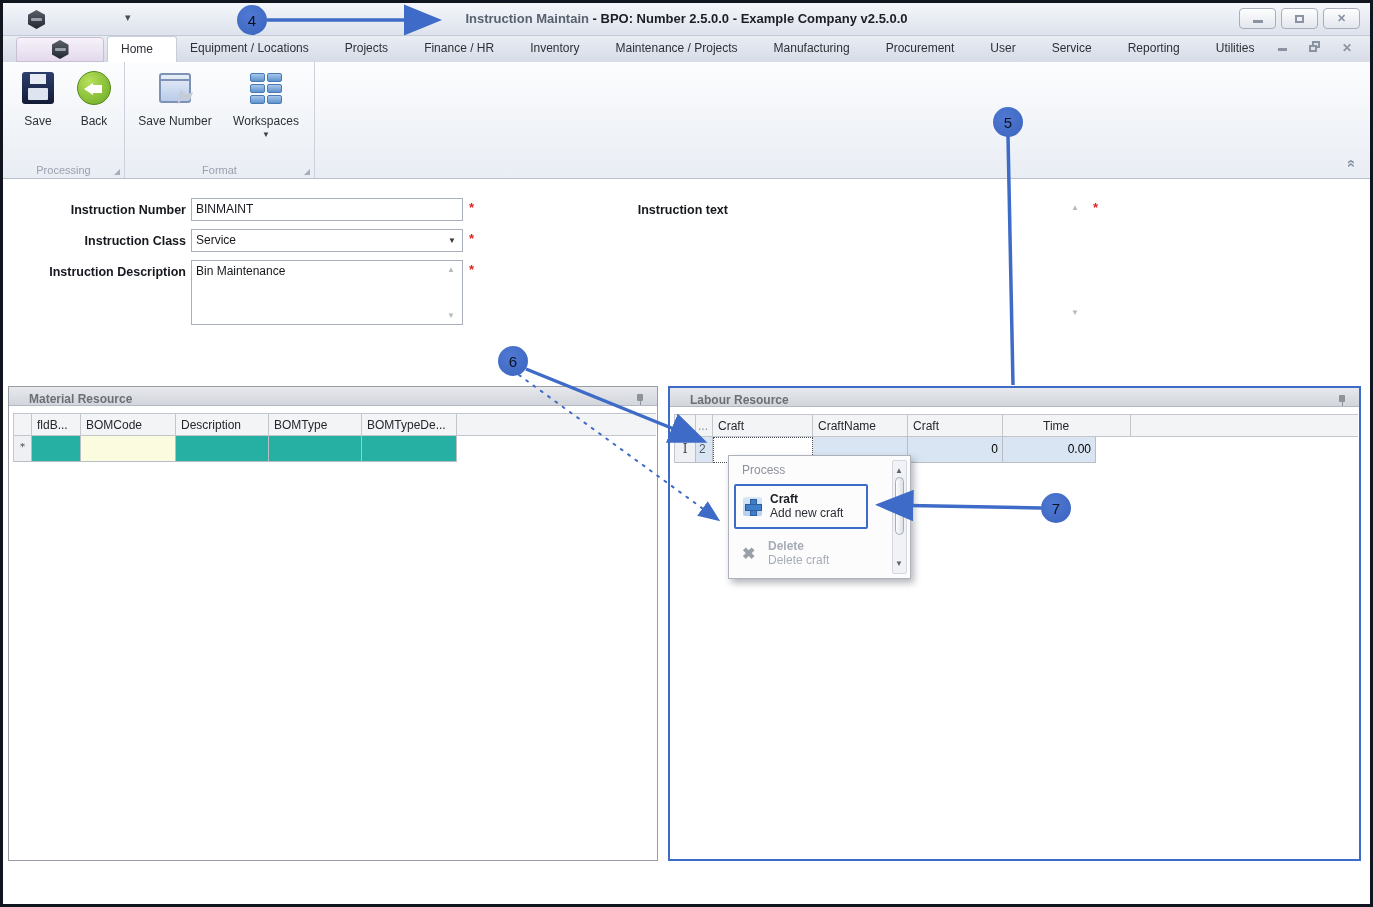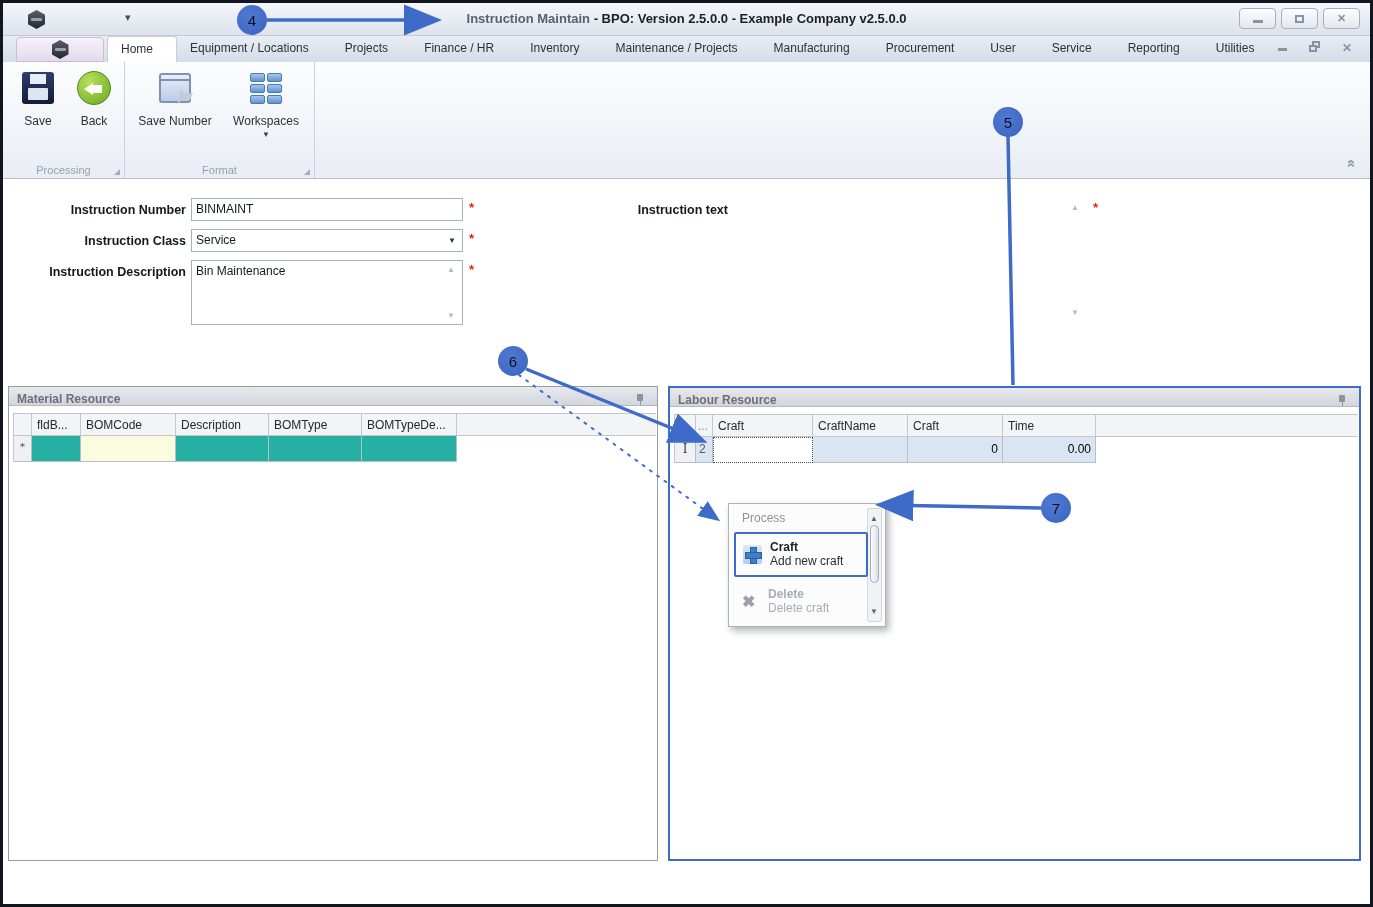--- a/index.html
+++ b/index.html
@@ -111,21 +111,21 @@
   }
   .req { position:absolute; color:#e02020; font-weight:bold; font-size:13px; }
   .combo-arrow { position:absolute; font-size:8px; color:#30343c; }
   .scroll-up, .scroll-dn { position:absolute; font-size:8px; color:#b4b9c2; }
   .multiline { white-space:pre-line; line-height:15.5px; }
   
   .panel { position:absolute; background:#ffffff; border:1px solid #979ca6; }
   .panel-header {
     height:19px; background:linear-gradient(#e7e9ed,#d2d5db);
     border-bottom:1px solid #b4b8c0; position:relative;
-    font-size:12px; font-weight:bold; color:#6c6f75; line-height:25px; padding-left:8px;
+    font-size:12px; font-weight:bold; color:#6c6f75; line-height:25px; padding-left:20px;
   }
   .pin { position:absolute; right:12px; top:7px; width:10px; height:11px; }
   .pin::before { content:""; position:absolute; left:2px; top:0; width:6px; height:7px; background:#8d929b; border-radius:1px; }
   .pin::after { content:""; position:absolute; left:4.5px; top:7px; width:1.5px; height:4px; background:#8d929b; }
   .grid { position:absolute; left:4px; right:1px; top:26px; }
   .grid-header { display:flex; height:23px; background:#f3f4f6; border:1px solid #c3c7cd; border-right:none; }
   .grid-header .cell {
     font-size:12px; color:#24272d; padding:4px 5px 0 5px; border-right:1px solid #c3c7cd;
     white-space:nowrap; overflow:hidden;
   }
@@ -133,22 +133,22 @@
   .grid-row { display:flex; height:26px; border-left:1px solid #c3c7cd; }
   .grid-row .cell { border-right:1px solid #b9bdc4; border-bottom:1px solid #b9bdc4; font-size:12px; padding:5px 4px 0 4px; }
   .indicator { background:#eef0f3; color:#3a3e45; text-align:center; font-family:"DejaVu Serif", serif; }
   .teal { background:#26b0a4; }
   .cream { background:#fbfbdf; }
   .rowblue { background:#d9e5f3; }
   .cell.num { text-align:right; }
   .craft-cell { background:#ffffff; border:1px dotted #4a4e55 !important; }
   
   .ctxmenu {
-    position:absolute; width:158px; height:124px; background:#fcfcfd;
-    border:1px solid #aeb2bb; box-shadow:3px 4px 7px rgba(40,45,60,.35); z-index:5;margin-top:48px;
+    position:absolute; width:183px; height:124px; background:#fcfcfd;
+    border:1px solid #aeb2bb; box-shadow:3px 4px 7px rgba(40,45,60,.35); z-index:5;
   }
   .ctxmenu .mtitle { position:absolute; left:13px; top:7px; font-size:12px; color:#8d929b; }
   .ctx-scroll {
     position:absolute; right:3px; top:4px; width:15px; height:114px;
     background:#f1f2f5; border:1px solid #d4d7dd; border-radius:2px;
   }
   .ctx-scroll .up, .ctx-scroll .dn { position:absolute; left:2px; font-size:8px; color:#5d636e; }
   .ctx-scroll .thumb { position:absolute; left:2px; top:16px; width:9px; height:58px; background:linear-gradient(90deg,#fdfdfe,#dcdfe6); border:1px solid #a7adb8; border-radius:5px; }
   .ctx-item { position:absolute; left:5px; width:134px; height:45px; }
   .ctx-item .t1 { font-size:12px; font-weight:bold; color:#1b1e24; }
@@ -183,21 +183,21 @@
   .blue-outline { border:2px solid #3e6bc7 !important; }
 </style>
 </head>
 <body>
 
 <div class="window">
 
   <div class="titlebar">
     <div class="hexlogo"></div>
     <div class="qat-caret">▾</div>
-    <div class="title-text"><span class="focus">Instruction Maintain</span><span> - BPO: Version 2.5.0.0 - Example Company v2.5.0.0</span></div>
+    <div class="title-text"><span class="focus">Instruction Maintain</span><span> - BPO: Number 2.5.0.0 - Example Company v2.5.0.0</span></div>
     <div class="winbtns">
       <div class="winbtn">
           <span class="dash"></span>
         </div>
       <div class="winbtn">
           <span class="box"></span>
         </div>
       <div class="winbtn">
           <span>✕</span>
         </div>
@@ -321,21 +321,21 @@
 
   <div class="panel blue-outline" style="left:665px;top:383px;width:693px;height:475px;">
     <div class="panel-header"><span>Labour Resource</span><span class="pin"></span></div>
     <div class="grid">
       <div class="grid-header">
         <div class="cell" style="width:21px;"></div>
         <div class="cell" style="width:17px;padding-left:2px;color:#8d929b;">...</div>
         <div class="cell" style="width:100px;">Craft</div>
         <div class="cell" style="width:95px;">CraftName</div>
         <div class="cell" style="width:95px;">Craft</div>
-        <div class="cell" style="width:93px;">Time</div>
+        <div class="cell" style="width:93px;margin-left:35px;">Time</div>
         <div class="cell filler"></div>
       </div>
       <div class="grid-row">
         <div class="cell indicator" style="width:21px;">I</div>
         <div class="cell rowblue" style="width:17px;padding-left:3px;color:#555a63;">2</div>
         <div class="cell craft-cell" style="width:100px;"></div>
         <div class="cell rowblue" style="width:95px;"></div>
         <div class="cell rowblue num" style="width:95px;">0</div>
         <div class="cell rowblue num" style="width:93px;">0.00</div>
       </div>

